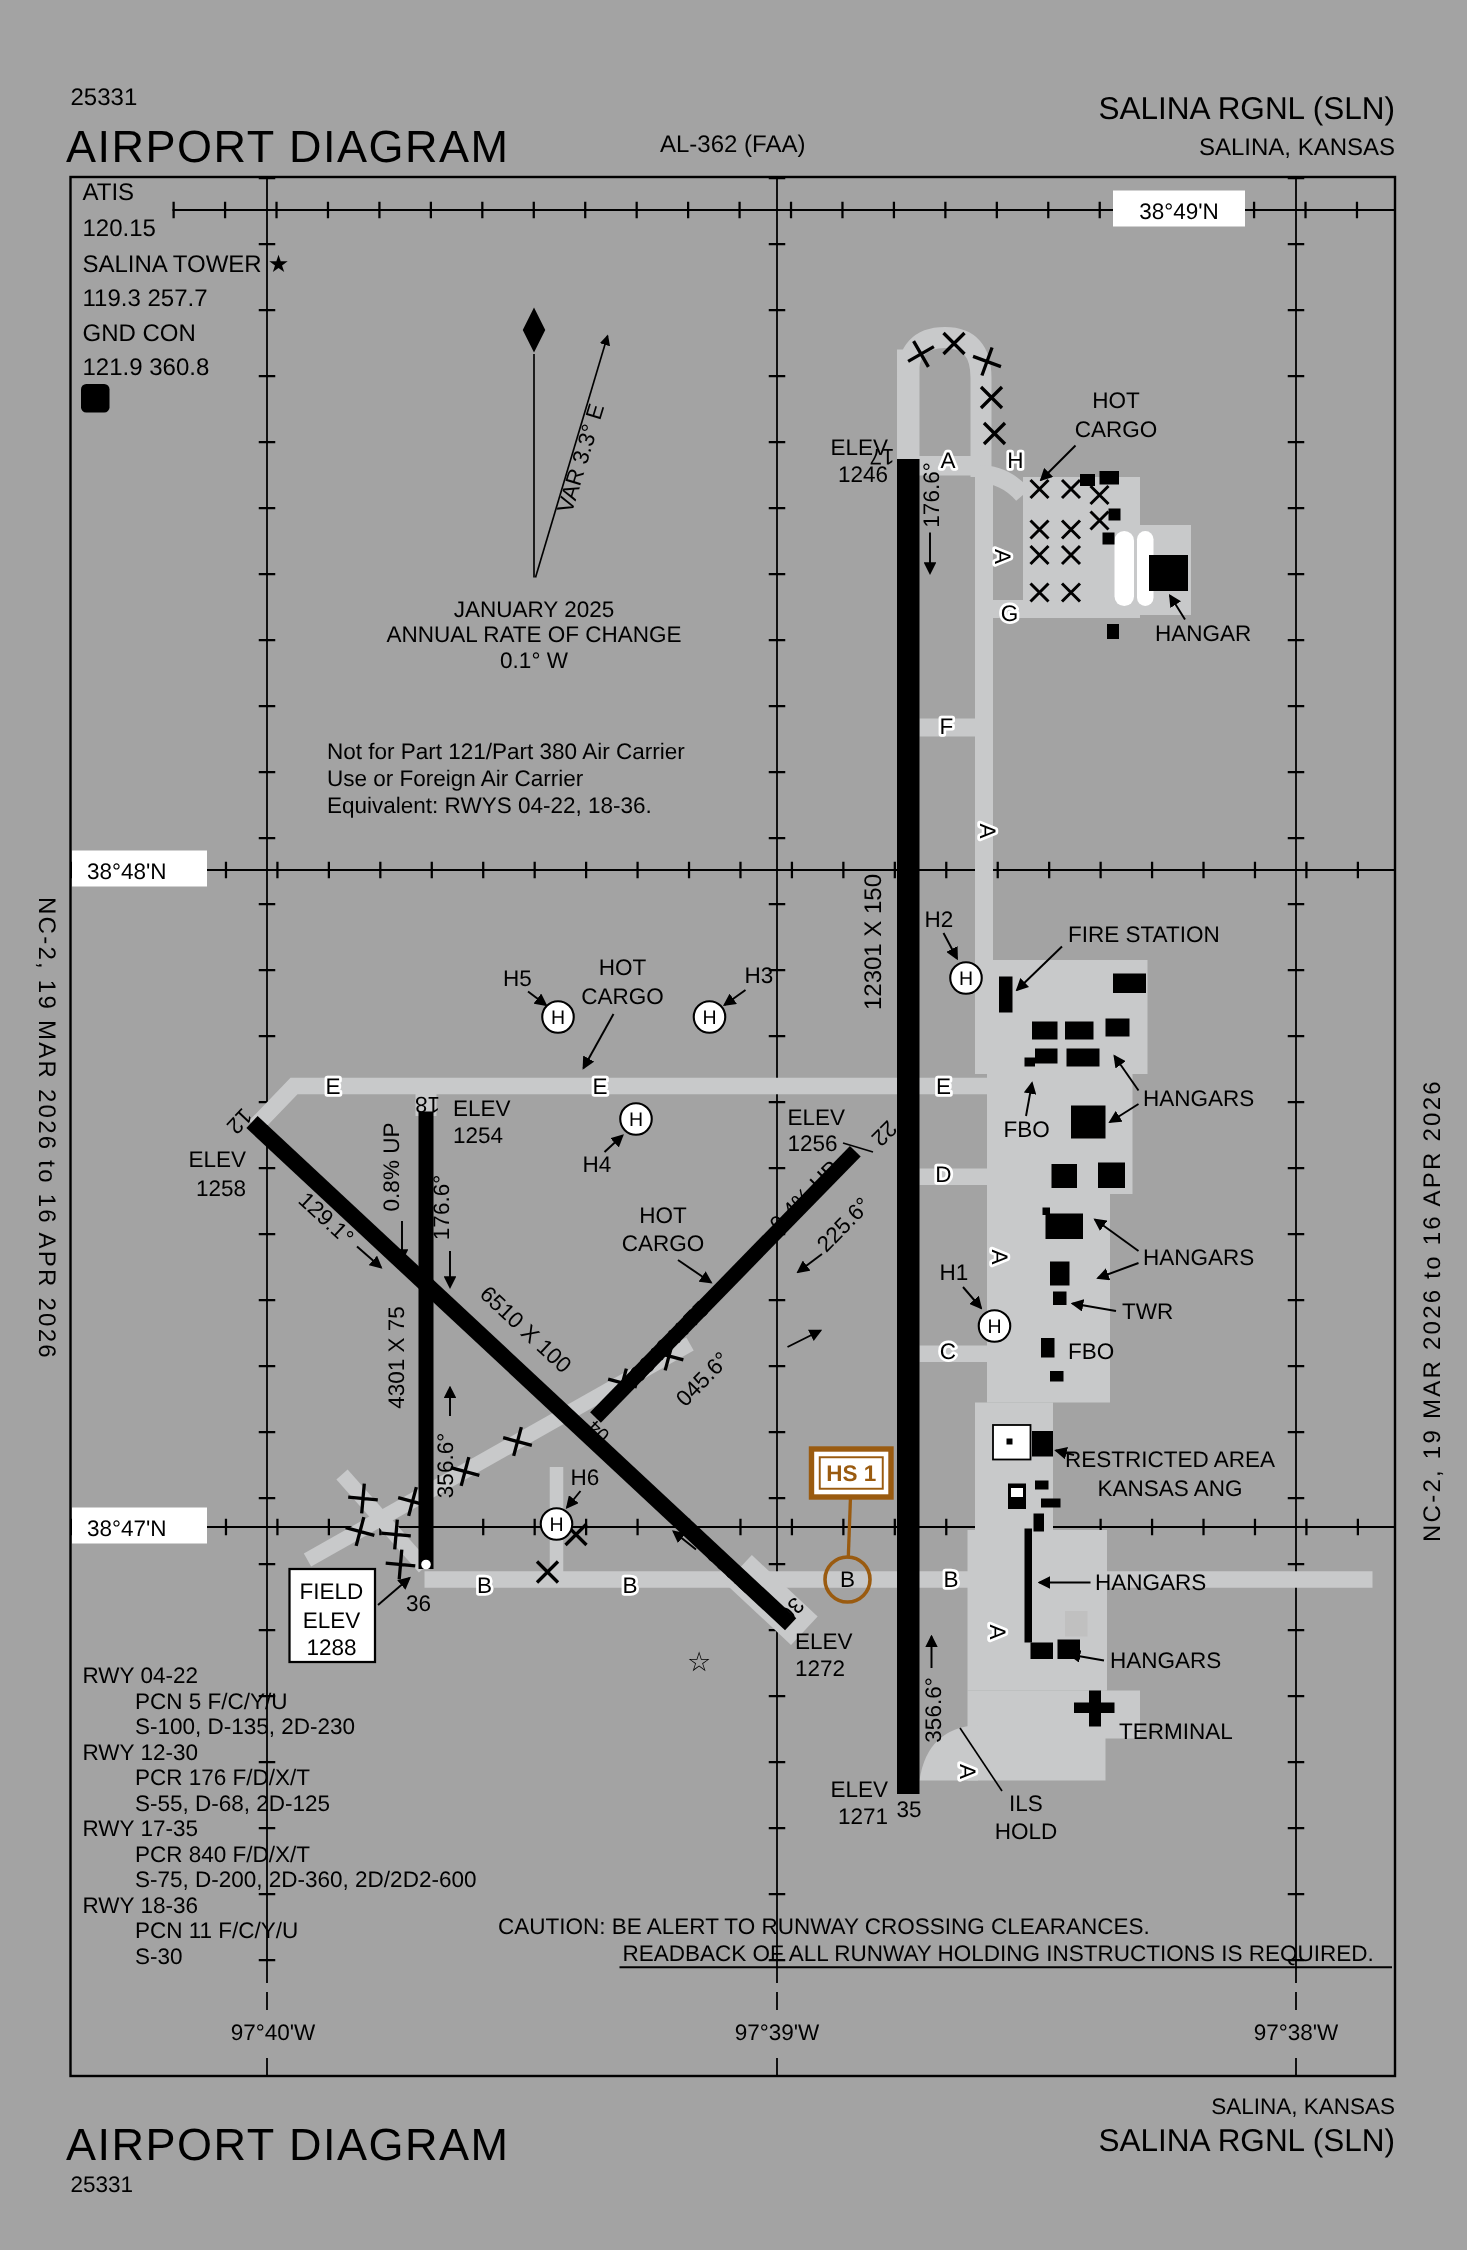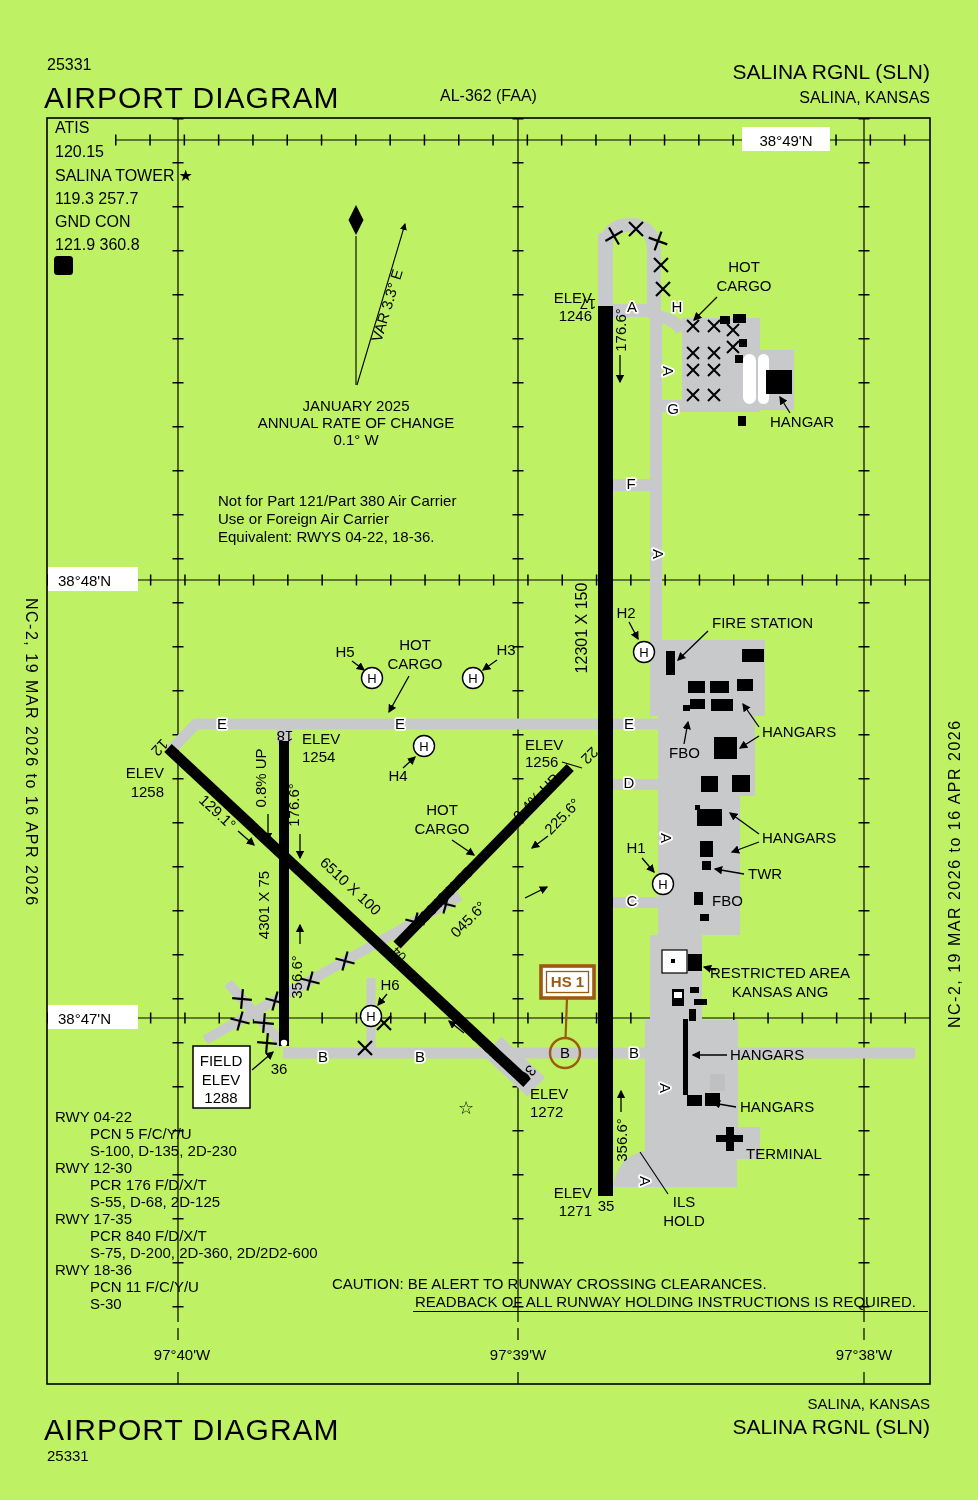--- a/index.html
+++ b/index.html
@@ -1,16 +1,16 @@
 <!DOCTYPE html>
 <html style="--twy: #c8c9ca; --hs: #9a5b10;"><head>
 <meta charset="utf-8">
 <style>
   html,body{margin:0;padding:0;background:#fff;}
-  #page{width:978px;height:1500px;position:relative;background:#bef264;}
+  #page{width:978px;height:1500px;position:relative;background:#a3a3a3;}
   svg text{font-family:"Liberation Sans","DejaVu Sans",sans-serif;fill:#000;}
   .t13{font-size:13px}.t14{font-size:14px}.t15{font-size:15px}.t16{font-size:16px}
   .t18{font-size:18px}.t21{font-size:21px}.t30{font-size:30px;letter-spacing:1px}
   .mid{text-anchor:middle}.end{text-anchor:end}
   .halo{paint-order:stroke;stroke:#fff;stroke-width:3.6px;stroke-linejoin:round;}
   .ln{stroke:#000;stroke-width:1.2;fill:none}
   .thin{stroke:#000;stroke-width:1.1;fill:none}
   .twy{stroke:var(--twy,#c8c9ca);fill:none}
   .twyf{fill:var(--twy,#c8c9ca)}
   .rwy{fill:#000}

